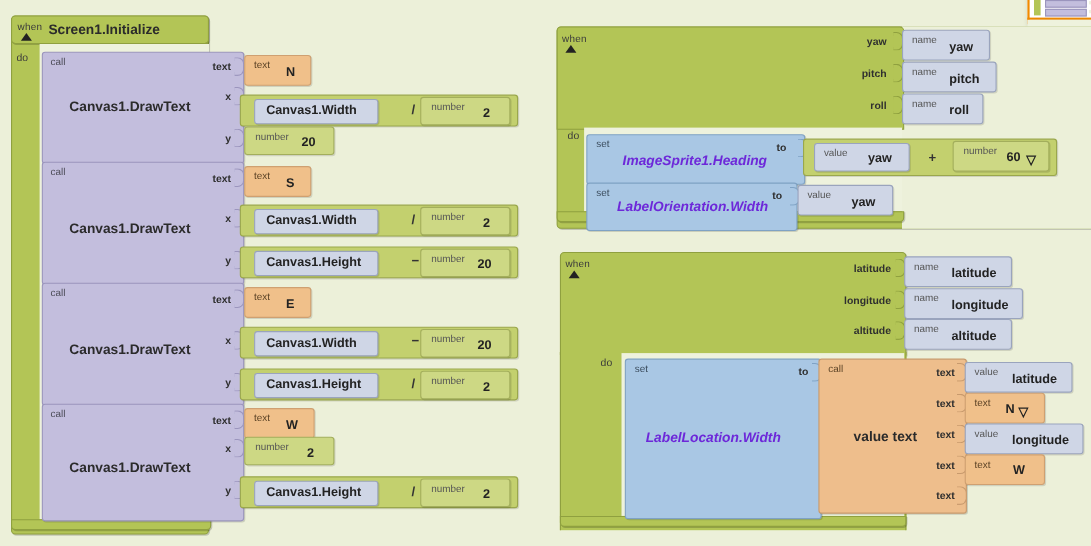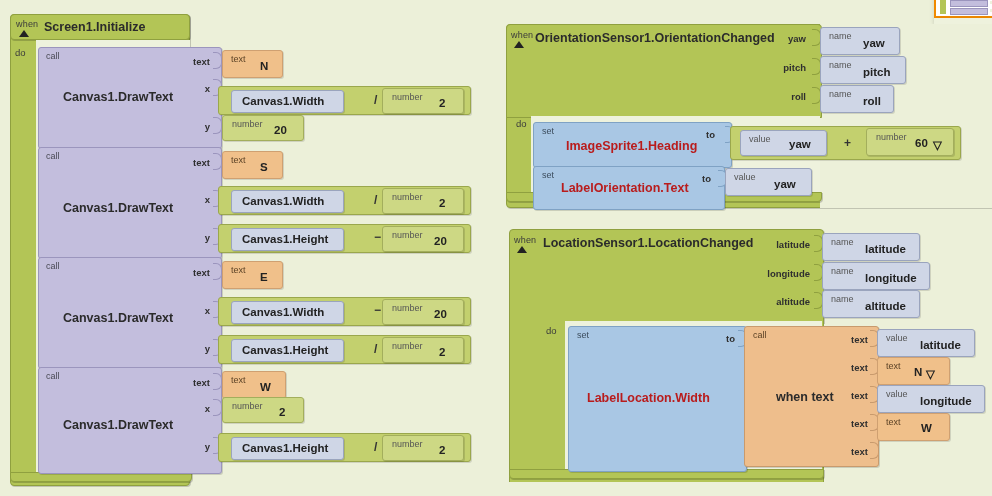--- a/index.html
+++ b/index.html
@@ -79,21 +79,21 @@
     position:absolute;font-size:12.5px;font-weight:bold;color:#2b2b2b;white-space:nowrap;
   }
 
   
   .setblk{
     position:absolute;background:#a9c7e4;
     border:1px solid #7fa2c4;border-radius:3px;
     box-shadow:1px 1px 0 rgba(0,0,0,.14);
   }
   .setblk .k{position:absolute;left:8px;top:3px;font-size:9px;color:#3c4d5e;}
-  .setblk .name{position:absolute;font-size:12.5px;font-weight:bold;color:#b91c1c;white-space:nowrap;}
+  .setblk .name{position:absolute;font-size:12.5px;font-weight:bold;color:#6d28d9;white-space:nowrap;font-style:italic;}
   .setblk .to{position:absolute;font-size:9.5px;font-weight:bold;color:#2f2f2f;}
 
   
   .mtblk{
     position:absolute;background:#eebe8c;
     border:1px solid #c89a6d;border-radius:3px;
     box-shadow:1px 1px 0 rgba(0,0,0,.14);
   }
   .mtblk .k{position:absolute;left:8px;top:3px;font-size:9px;color:#5c4326;}
   .mtblk .name{position:absolute;font-size:12.5px;font-weight:bold;color:#2b2b2b;white-space:nowrap;}
@@ -284,21 +284,20 @@
 <div class="numblk" style="left:382px;top:435px;width:80px;height:24px;">
   <span class="k">number</span>
   <span class="v" style="left:56px;top:8px;">2</span>
 </div>
 
 <div class="blk evt" style="left:506px;top:24px;width:812px;height:184px;"></div>
 <div style="position:absolute;left:820px;top:24px;width:500px;height:184px;background:#ecf0d9;"></div>
 <div style="position:absolute;left:506px;top:24px;width:314px;height:92px;background:#b3c556;border:1px solid #8fa03f;border-radius:4px 4px 0 0;"></div>
 <div class="lbl-when" style="left:511px;top:30px;">when</div>
 <div class="tri-collapse" style="left:514px;top:41px;"></div>
-<div class="evt-title" style="left:535px;top:31px;">OrientationSensor1.OrientationChanged</div>
 
 <div class="param-lbl" style="left:760px;top:33px;width:46px;">yaw</div>
 <div class="param-lbl" style="left:760px;top:62px;width:46px;">pitch</div>
 <div class="param-lbl" style="left:760px;top:91px;width:46px;">roll</div>
 <div class="socket plug-y" style="left:812px;top:29px;"></div>
 <div class="socket plug-y" style="left:812px;top:58px;"></div>
 <div class="socket plug-y" style="left:812px;top:87px;"></div>
 
 <div class="getter" style="left:820px;top:27px;width:78px;height:26px;">
   <span class="k">name</span>
@@ -331,33 +330,32 @@
   <span class="v" style="left:48px;top:7px;">yaw</span>
 </div>
 <div class="numblk" style="left:866px;top:128px;width:86px;height:26px;">
   <span class="k">number</span>
   <span class="v" style="left:48px;top:8px;">60</span>
   <span class="v dd" style="left:66px;top:9px;">▽</span>
 </div>
 
 <div class="setblk" style="left:533px;top:166px;width:190px;height:42px;">
   <span class="k">set</span>
-  <span class="name" style="left:27px;top:14px;">LabelOrientation.Text</span>
+  <span class="name" style="left:27px;top:14px;">LabelOrientation.Width</span>
   <span class="to" style="left:168px;top:6px;">to</span>
 </div>
 <div class="socket plug-b" style="left:718px;top:170px;"></div>
 <div class="getter" style="left:725px;top:168px;width:85px;height:26px;">
   <span class="k">value</span>
   <span class="v" style="left:48px;top:9px;">yaw</span>
 </div>
 
 <div style="position:absolute;left:509px;top:229px;width:313px;height:92px;background:#b3c556;border:1px solid #8fa03f;border-radius:4px 4px 0 0;box-shadow:1px 1px 0 rgba(0,0,0,.18);"></div>
 <div class="lbl-when" style="left:514px;top:235px;">when</div>
 <div class="tri-collapse" style="left:517px;top:246px;"></div>
-<div class="evt-title" style="left:543px;top:236px;">LocationSensor1.LocationChanged</div>
 
 <div class="param-lbl" style="left:752px;top:239px;width:58px;">latitude</div>
 <div class="param-lbl" style="left:748px;top:268px;width:62px;">longitude</div>
 <div class="param-lbl" style="left:752px;top:296px;width:58px;">altitude</div>
 <div class="socket plug-y" style="left:814px;top:235px;"></div>
 <div class="socket plug-y" style="left:814px;top:264px;"></div>
 <div class="socket plug-y" style="left:814px;top:292px;"></div>
 
 <div class="getter" style="left:822px;top:233px;width:96px;height:26px;">
   <span class="k">name</span>
@@ -379,21 +377,21 @@
 
 <div class="setblk" style="left:568px;top:326px;width:177px;height:144px;">
   <span class="k">set</span>
   <span class="name" style="left:18px;top:64px;">LabelLocation.Width</span>
   <span class="to" style="left:157px;top:6px;">to</span>
 </div>
 <div class="socket plug-b" style="left:738px;top:330px;"></div>
 
 <div class="mtblk" style="left:744px;top:326px;width:133px;height:139px;">
   <span class="k">call</span>
-  <span class="name" style="left:31px;top:63px;">when text</span>
+  <span class="name" style="left:31px;top:63px;">value text</span>
 </div>
 <div class="param-lbl" style="left:838px;top:334px;width:30px;">text</div>
 <div class="param-lbl" style="left:838px;top:362px;width:30px;">text</div>
 <div class="param-lbl" style="left:838px;top:390px;width:30px;">text</div>
 <div class="param-lbl" style="left:838px;top:418px;width:30px;">text</div>
 <div class="param-lbl" style="left:838px;top:446px;width:30px;">text</div>
 
 <div class="socket plug-o" style="left:870px;top:330px;"></div>
 <div class="socket plug-o" style="left:870px;top:358px;"></div>
 <div class="socket plug-o" style="left:870px;top:386px;"></div>

